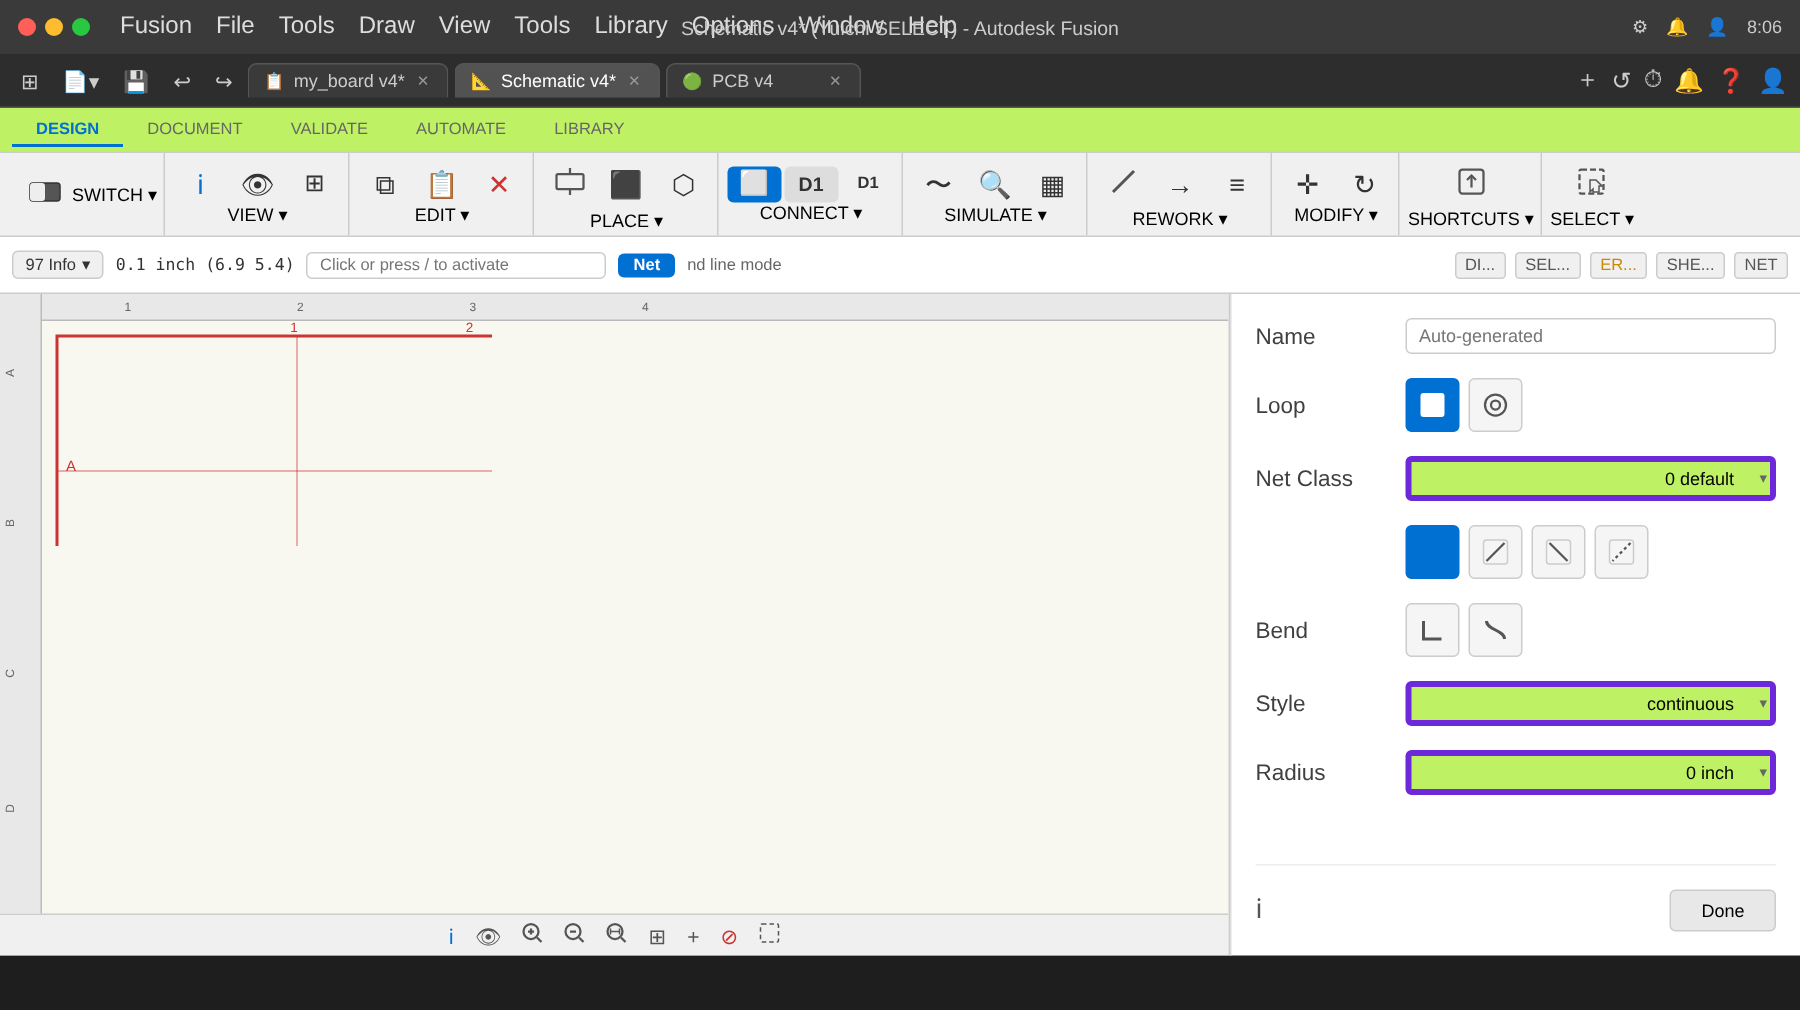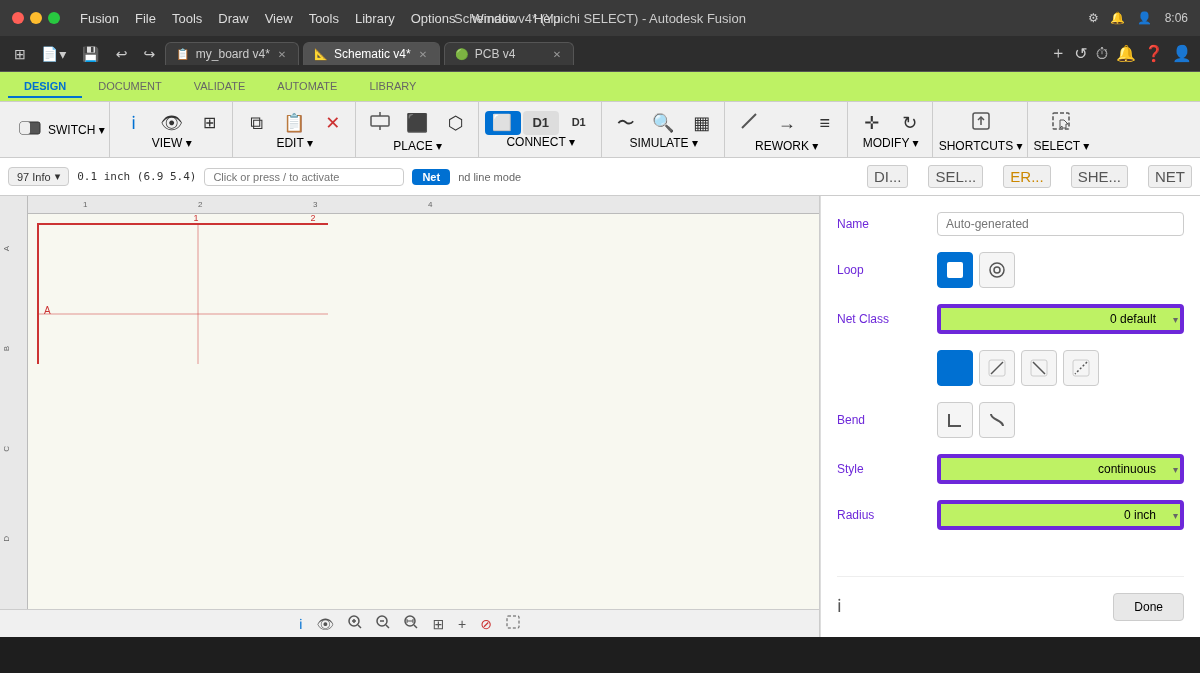--- a/index.html
+++ b/index.html
@@ -14,21 +14,21 @@
       justify-content: space-between;
       padding: 0 12px;
       user-select: none;
     }
     #titlebar .traffic-lights { display: flex; gap: 6px; align-items: center; }
     .traffic-light { width: 12px; height: 12px; border-radius: 50%; display: inline-block; }
     .tl-close { background: #ff5f57; }
     .tl-minimize { background: #febc2e; }
     .tl-maximize { background: #28c840; }
     #titlebar .title { color: #ccc; font-size: 13px; position: absolute; left: 50%; transform: translateX(-50%); }
-    #titlebar .mac-menu { display: flex; gap: 16px; align-items: center; color: #ddd; font-size: 13px; }
+    #titlebar .mac-menu { display: flex; gap: 16px; align-items: center; color: #ddd; font-size: 16px; }
     #titlebar .mac-menu span { cursor: default; }
     #titlebar .right-icons { display: flex; gap: 12px; align-items: center; color: #ccc; font-size: 12px; }
 
     
     #tabbar {
       background: #2d2d2d;
       height: 36px;
       display: flex;
       align-items: center;
       padding: 0 8px;
@@ -100,21 +100,21 @@
     }
     .status-coords { font-size: 11px; color: #333; font-family: monospace; }
     .status-input {
       flex: 1; border: 1px solid #ccc; border-radius: 4px; padding: 2px 8px;
       font-size: 11px; color: #666; background: #fff;
     }
     .net-badge {
       background: #0070d2; color: #fff; padding: 2px 10px;
       border-radius: 4px; font-size: 11px; font-weight: 600;
     }
-    .status-right { margin-left: auto; display: flex; gap: 20px; align-items: center; font-size: 15px; color: #555; justify-content: center; }
+    .status-right { margin-left: auto; display: flex; gap: 6px; align-items: center; font-size: 11px; color: #555; justify-content: center; }
     .status-right span { padding: 2px 6px; background: #f0f0f0; border: 1px solid #ccc; border-radius: 3px; cursor: pointer; }
 
     
     #main { display: flex; flex: 1; height: calc(673px - 36px - 36px - 56px - 30px - 28px - 28px); }
 
     
     #canvas-area {
       flex: 1; background: #f8f8f0; position: relative; overflow: hidden;
       border-right: 1px solid #ccc;
     }
@@ -127,21 +127,21 @@
     }
     .bt-btn { background: none; border: none; cursor: pointer; font-size: 14px; color: #555; padding: 2px 4px; border-radius: 3px; }
 
     
     #right-panel {
       width: 380px; background: #fff; border-left: 1px solid #ddd;
       display: flex; flex-direction: column; padding: 16px;
       overflow-y: auto;
     }
     .rp-field { margin-bottom: 16px; display: flex; align-items: center; }
-    .rp-label { width: 100px; font-size: 12px; color: #6d28d9; flex-shrink: 0; }
+    .rp-label { width: 100px; font-size: 15px; color: #404040; flex-shrink: 0; }
     .rp-input {
       flex: 1; border: 1px solid #ccc; border-radius: 4px; padding: 4px 8px;
       font-size: 12px; color: #999; background: #fff;
     }
     .rp-checkbox { width: 16px; height: 16px; accent-color: #0070d2; }
     .rp-btn-group { display: flex; gap: 6px; }
     .rp-btn {
       width: 36px; height: 36px; border: 1px solid #ccc; border-radius: 4px;
       display: flex; align-items: center; justify-content: center;
       cursor: pointer; background: #f5f5f5; font-size: 14px;

